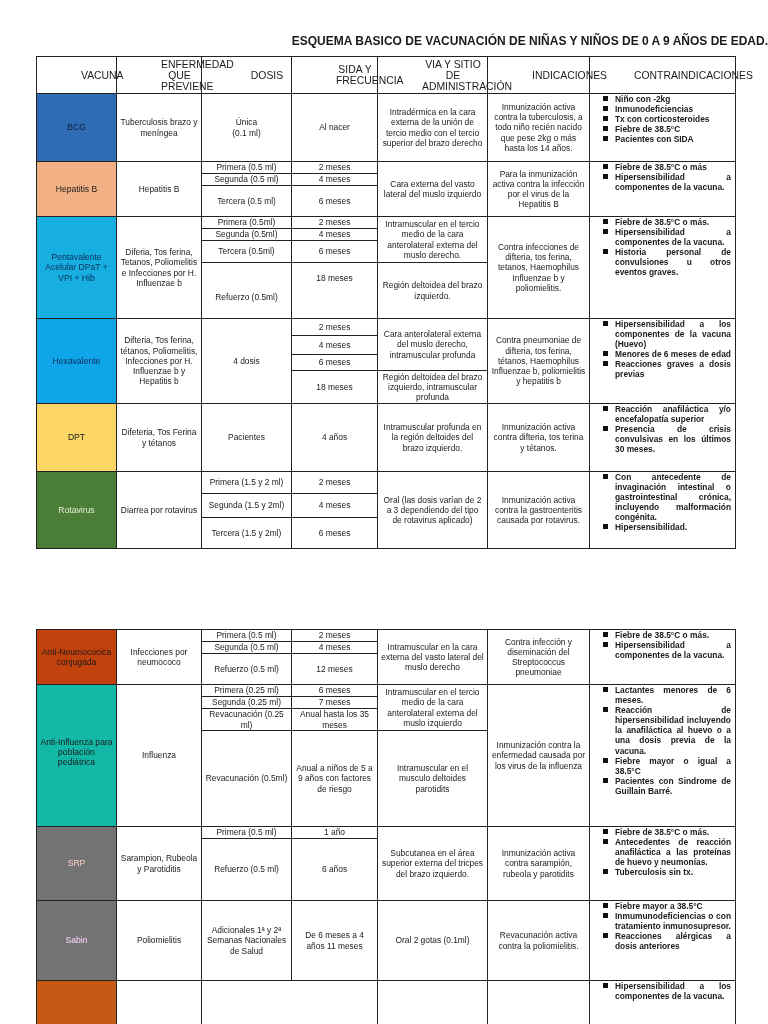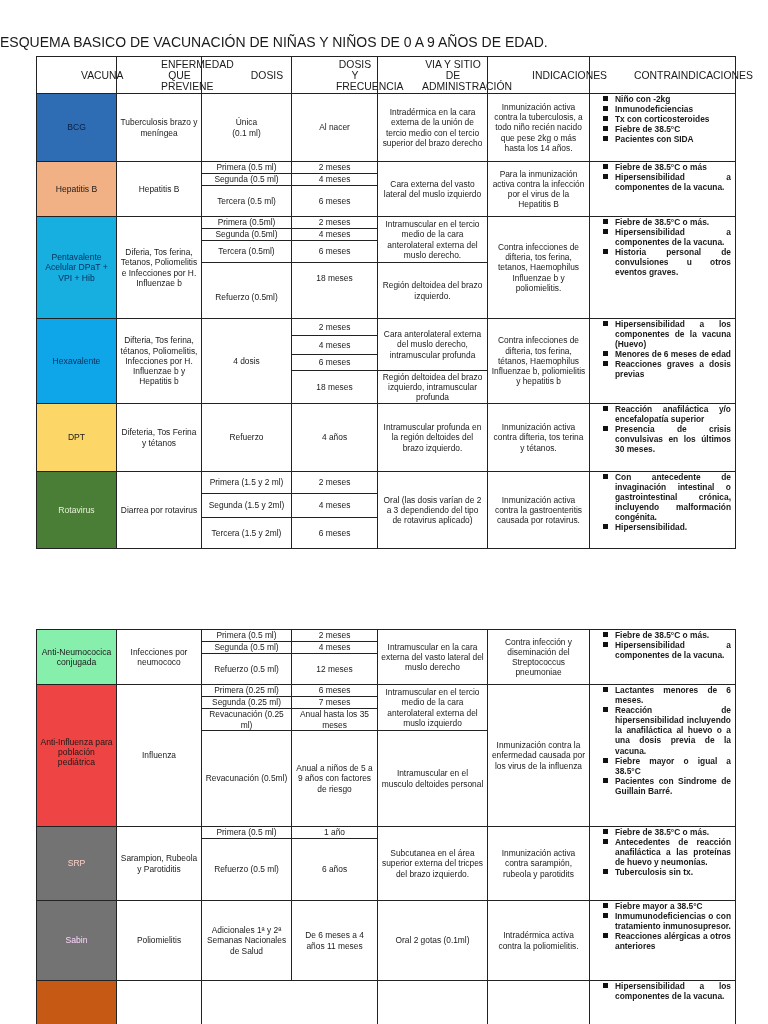--- a/index.html
+++ b/index.html
@@ -1,18 +1,18 @@
 <!DOCTYPE html>
 <html><head>
 <meta charset="utf-8">
 <style>
   * { box-sizing: border-box; margin: 0; padding: 0; }
   html, body { width: 768px; height: 1024px; background: #ffffff; overflow: hidden; }
   body { font-family: "Liberation Sans", sans-serif; color: #1a1a1a; position: relative; }
-  .title { position: absolute; top: 34px; left: 0; width: 768px; text-align: left; font-size: 14px; letter-spacing: 0; }
+  .title { position: absolute; top: 34px; left: 0; width: 768px; text-align: right; font-size: 12px; letter-spacing: 0; font-weight: bold; }
   table { position: absolute; left: 36px; border-collapse: collapse; table-layout: fixed; width: 699px; }
   td, th { border: 1px solid #222; font-size: 8.4px; line-height: 10.2px; text-align: center; vertical-align: middle; padding: 0 3px; font-weight: normal; }
   th { font-size: 10.4px; line-height: 11px; padding-left: 44px; }
   .vac { font-size: 8.6px; }
   ul.ci { list-style: none; text-align: justify; padding: 0; }
   ul.ci li { position: relative; padding-left: 15px; padding-right: 2px; font-size: 8.4px; line-height: 10.1px; text-align: justify; text-align-last: left; }
   ul.ci li::before { content: ""; position: absolute; left: 3px; top: 2px; width: 5px; height: 5px; background: #111; }
   td.cicell { text-align: left; vertical-align: top; padding: 0 2px 0 10px; font-weight: bold; }
 </style>
 </head>
@@ -28,21 +28,21 @@
       <col style="width:86px">
       <col style="width:110px">
       <col style="width:102px">
       <col style="width:146px">
   </colgroup>
   <tbody>
       <tr style="height:37px">
     <th>VACUNA</th>
     <th>ENFERMEDAD QUE PREVIENE</th>
     <th>DOSIS</th>
-    <th>DOSIS Y FRECUENCIA</th>
+    <th>SIDA Y FRECUENCIA</th>
     <th>VIA Y SITIO DE ADMINISTRACIÓN</th>
     <th>INDICACIONES</th>
     <th>CONTRAINDICACIONES</th>
   </tr>
 
   <tr style="height:68px">
     <td class="vac" style="background:#2e6db4;color:#0b1f3f">BCG</td>
     <td>Tuberculosis brazo y meníngea</td>
     <td>
           <div>Única</div>
@@ -113,21 +113,21 @@
     <td style="vertical-align:top;padding-top:10px">18 meses</td>
     <td>Región deltoidea del brazo izquierdo.</td>
   </tr>
 
   <tr style="height:17px">
     <td rowspan="4" class="vac" style="background:#0ea5e9;color:#0b2e5a">Hexavalente</td>
     <td rowspan="4">Difteria, Tos ferina, tétanos, Poliomelitis, Infecciones por H. Influenzae b y Hepatitis b</td>
     <td rowspan="4">4 dosis</td>
     <td>2 meses</td>
     <td rowspan="3">Cara anterolateral externa del muslo derecho, intramuscular profunda</td>
-    <td rowspan="4">Contra infecciones de difteria, tos ferina, tétanos, Haemophilus Influenzae b, poliomielitis y hepatitis b</td>
+    <td rowspan="4">Contra pneumoniae de difteria, tos ferina, tétanos, Haemophilus Influenzae b, poliomielitis y hepatitis b</td>
     <td rowspan="4" class="cicell">
       <ul class="ci">
         <li>Hipersensibilidad a los componentes de la vacuna (Huevo)</li>
         <li>Menores de 6 meses de edad</li>
         <li>Reacciones graves a dosis previas</li>
       </ul>
     </td>
   </tr>
   <tr style="height:19px">
     <td>4 meses</td>
@@ -136,21 +136,21 @@
     <td>6 meses</td>
   </tr>
   <tr style="height:33px">
     <td>18 meses</td>
     <td>Región deltoidea del brazo izquierdo, intramuscular profunda</td>
   </tr>
 
   <tr style="height:68px">
     <td class="vac" style="background:#fcd768">DPT</td>
     <td>Difeteria, Tos Ferina y tétanos</td>
-    <td>Refuerzo</td>
+    <td>Pacientes</td>
     <td>4 años</td>
     <td>Intramuscular profunda en la región deltoides del brazo izquierdo.</td>
     <td>Inmunización activa contra difteria, tos terina y tétanos.</td>
     <td class="cicell">
       <ul class="ci">
         <li>Reacción anafiláctica y/o encefalopatía superior</li>
         <li>Presencia de crisis convulsivas en los últimos 30 meses.</li>
       </ul>
     </td>
   </tr>
@@ -186,21 +186,21 @@
       <col style="width:85px">
       <col style="width:90px">
       <col style="width:86px">
       <col style="width:110px">
       <col style="width:102px">
       <col style="width:146px">
   </colgroup>
 
   <tbody>
       <tr style="height:12px">
-    <td rowspan="3" class="vac" style="background:#86efac">Anti-Neumococica conjugada</td>
+    <td rowspan="3" class="vac" style="background:#c2410c">Anti-Neumococica conjugada</td>
     <td rowspan="3">Infecciones por neumococo</td>
     <td>Primera (0.5 ml)</td>
     <td>2 meses</td>
     <td rowspan="3">Intramuscular en la cara externa del vasto lateral del muslo derecho</td>
     <td rowspan="3">Contra infección y diseminación del Streptococcus pneumoniae</td>
     <td rowspan="3" class="cicell">
       <ul class="ci">
         <li>Fiebre de 38.5°C o más.</li>
         <li>Hipersensibilidad a componentes de la vacuna.</li>
       </ul>
@@ -209,21 +209,21 @@
   <tr style="height:12px">
     <td>Segunda (0.5 ml)</td>
     <td>4 meses</td>
   </tr>
   <tr style="height:31px">
     <td>Refuerzo (0.5 ml)</td>
     <td>12 meses</td>
   </tr>
 
   <tr style="height:12px">
-    <td rowspan="4" class="vac" style="background:#ef4444;vertical-align:top;padding-top:52px">Anti-Influenza para población pediátrica</td>
+    <td rowspan="4" class="vac" style="background:#14b8a6;vertical-align:top;padding-top:52px">Anti-Influenza para población pediátrica</td>
     <td rowspan="4" style="padding-top:0">Influenza</td>
     <td>Primera (0.25 ml)</td>
     <td>6 meses</td>
     <td rowspan="3">Intramuscular en el tercio medio de la cara anterolateral externa del muslo izquierdo</td>
     <td rowspan="4">Inmunización contra la enfermedad causada por los virus de la influenza</td>
     <td rowspan="4" class="cicell">
       <ul class="ci">
         <li>Lactantes menores de 6 meses.</li>
         <li>Reacción de hipersensibilidad incluyendo la anafiláctica al huevo o a una dosis previa de la vacuna.</li>
         <li>Fiebre mayor o igual a 38.5°C</li>
@@ -235,21 +235,21 @@
     <td>Segunda (0.25 ml)</td>
     <td>7 meses</td>
   </tr>
   <tr style="height:22px">
     <td>Revacunación (0.25 ml)</td>
     <td>Anual hasta los 35 meses</td>
   </tr>
   <tr style="height:96px">
     <td>Revacunación (0.5ml)</td>
     <td>Anual a niños de 5 a 9 años con factores de riesgo</td>
-    <td>Intramuscular en el musculo deltoides personal</td>
+    <td>Intramuscular en el musculo deltoides parotidits</td>
   </tr>
 
   <tr style="height:12px">
     <td rowspan="2" class="vac" style="background:#737373;color:#ffd0c8">SRP</td>
     <td rowspan="2">Sarampion, Rubeola y Parotiditis</td>
     <td>Primera (0.5 ml)</td>
     <td>1 año</td>
     <td rowspan="2">Subcutanea en el área superior externa del tricpes del brazo izquierdo.</td>
     <td rowspan="2">Inmunización activa contra sarampión, rubeola y parotidits</td>
     <td rowspan="2" class="cicell">
@@ -264,26 +264,26 @@
     <td>Refuerzo (0.5 ml)</td>
     <td>6 años</td>
   </tr>
 
   <tr style="height:80px">
     <td class="vac" style="background:#737373;color:#ffd6ff">Sabin</td>
     <td>Poliomielitis</td>
     <td>Adicionales 1ª y 2ª Semanas Nacionales de Salud</td>
     <td>De 6 meses a 4 años 11 meses</td>
     <td>Oral 2 gotas (0.1ml)</td>
-    <td>Intradérmica activa contra la poliomielitis.</td>
+    <td>Revacunación activa contra la poliomielitis.</td>
     <td class="cicell">
       <ul class="ci">
         <li>Fiebre mayor a 38.5°C</li>
         <li>Inmumunodeficiencias o con tratamiento inmunosupresor.</li>
-        <li>Reacciones alérgicas a otros anteriores</li>
+        <li>Reacciones alérgicas a dosis anteriores</li>
       </ul>
     </td>
   </tr>
 
   <tr style="height:50px">
     <td class="vac" style="background:#c65a14"></td>
     <td></td>
     <td colspan="2"></td>
     <td></td>
     <td></td>

